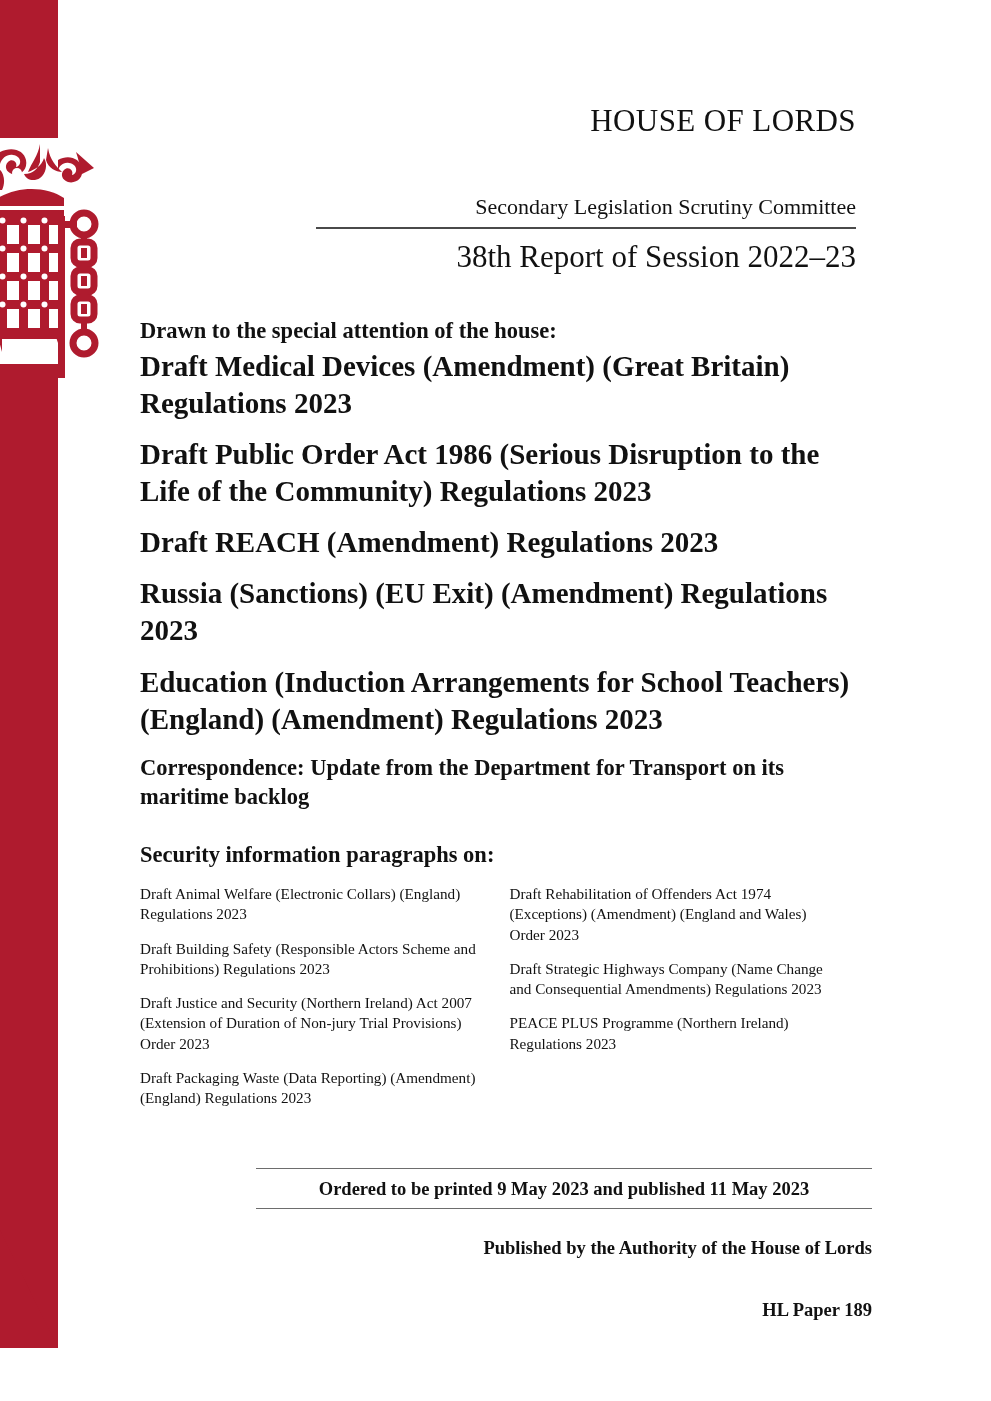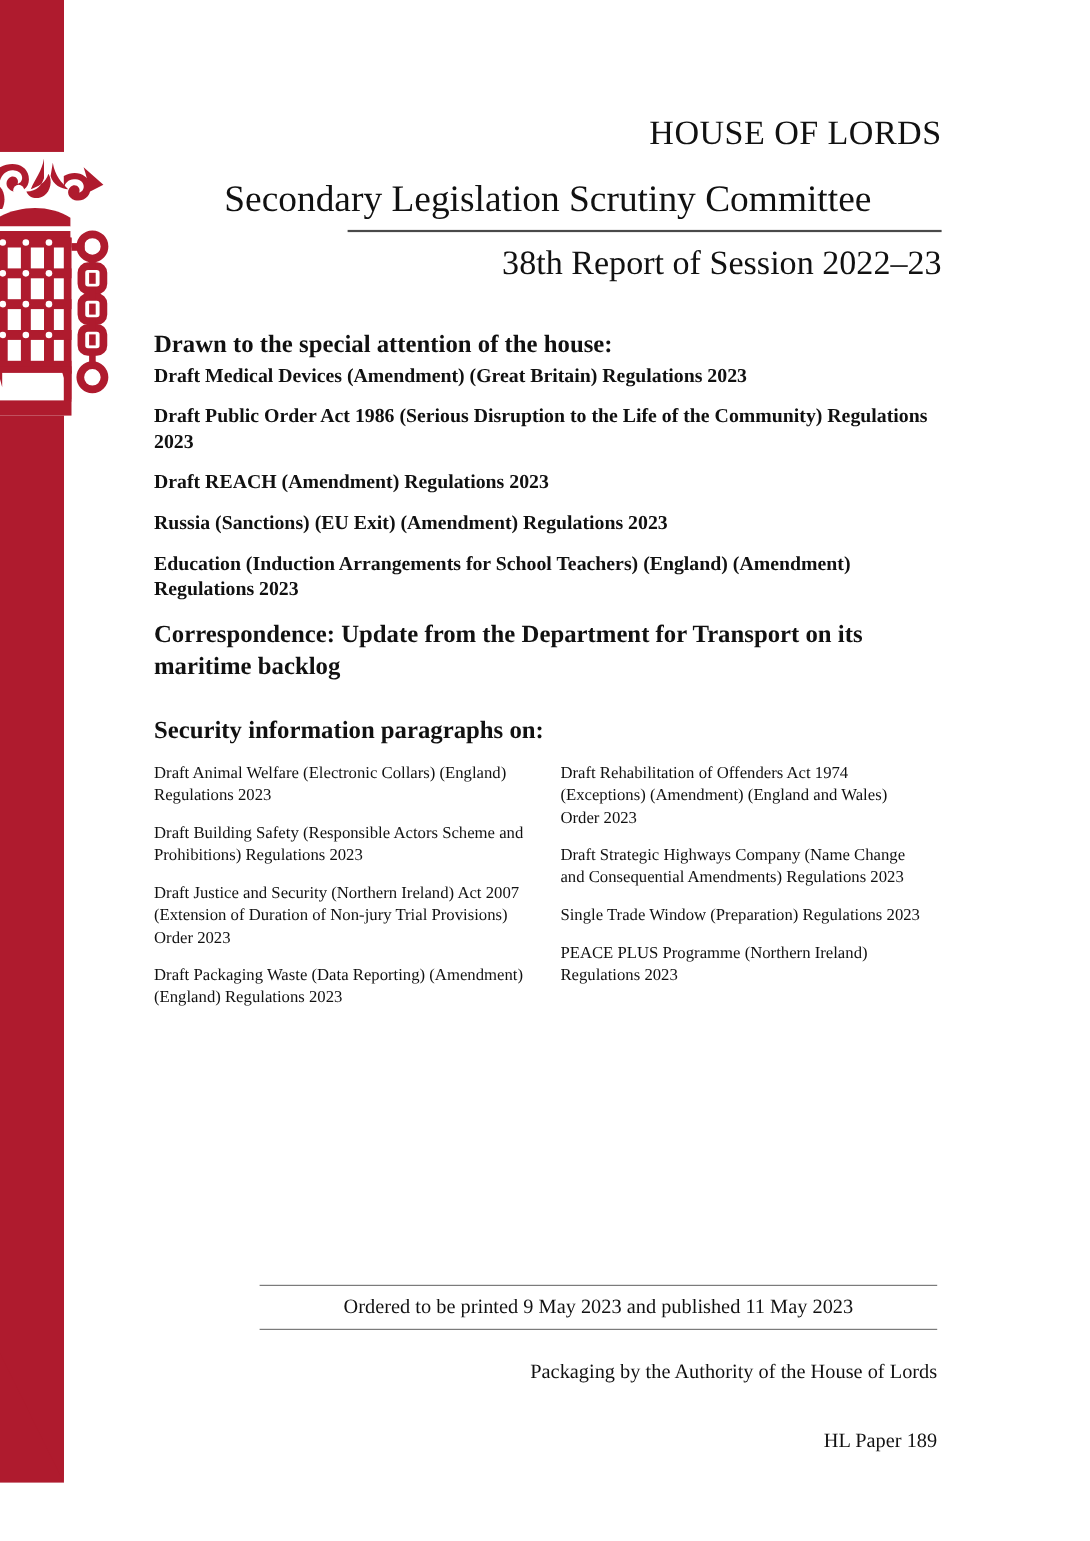--- a/index.html
+++ b/index.html
@@ -47,23 +47,23 @@
   .house-title {
     text-align: right;
     font-size: 31px;
     letter-spacing: 0.4px;
     margin-top: 104px;
     line-height: 1.1;
     white-space: nowrap;
   }
 
   .committee-title {
-    text-align: center;
-    font-size: 34px;
-    margin-top: 24px;
+    text-align: right;
+    font-size: 22px;
+    margin-top: 56px;
     line-height: 1.15;
     white-space: nowrap;
   }
 
   .title-rule {
     border: 0;
     border-top: 2px solid #4a4a4a;
     margin: 8px 0 0 0;
     width: 540px;
     margin-left: auto;
@@ -80,21 +80,21 @@
 
   .drawn-heading {
     font-weight: bold;
     font-size: 22.5px;
     margin-top: 42px;
     line-height: 1.28;
   }
 
   .drawn-item {
     font-weight: bold;
-    font-size: 18px;
+    font-size: 29px;
     line-height: 1.28;
     margin-top: 14px;
   }
 
   .drawn-item.first {
     margin-top: 2px;
   }
 
   .correspondence {
     font-weight: bold;
@@ -128,23 +128,24 @@
   .info-item {
     font-size: 15.2px;
     line-height: 1.33;
     margin-bottom: 14px;
     padding-right: 14px;
   }
 
   
   .footer {
     position: absolute;
-    left: 96px;
+    left: 116px;
     top: 1168px;
     width: 616px;
+    font-weight: bold;
   }
 
   .footer-rule {
     border: 0;
     border-top: 1.5px solid #6d6d6d;
     margin: 0;
     height: 0;
   }
 
   .ordered-line {
@@ -290,26 +291,25 @@
   <div class="info-columns">
     <div class="info-col left">
       <div class="info-item">Draft Animal Welfare (Electronic Collars) (England) Regulations 2023</div>
       <div class="info-item">Draft Building Safety (Responsible Actors Scheme and Prohibitions) Regulations 2023</div>
       <div class="info-item">Draft Justice and Security (Northern Ireland) Act 2007 (Extension of Duration of Non-jury Trial Provisions) Order 2023</div>
       <div class="info-item">Draft Packaging Waste (Data Reporting) (Amendment) (England) Regulations 2023</div>
     </div>
     <div class="info-col right">
       <div class="info-item">Draft Rehabilitation of Offenders Act 1974 (Exceptions) (Amendment) (England and Wales) Order 2023</div>
       <div class="info-item">Draft Strategic Highways Company (Name Change and Consequential Amendments) Regulations 2023</div>
-      <div class="info-item">Single Trade Window (Preparation) Regulations 2023</div>
       <div class="info-item">PEACE PLUS Programme (Northern Ireland) Regulations 2023</div>
     </div>
   </div>
 
   <div class="footer">
     <hr class="footer-rule">
     <div class="ordered-line">Ordered to be printed 9 May 2023 and published 11 May 2023</div>
     <hr class="footer-rule">
-    <div class="published-line">Packaging by the Authority of the House of Lords</div>
+    <div class="published-line">Published by the Authority of the House of Lords</div>
     <div class="hl-paper">HL Paper 189</div>
   </div>
 
 </div>
 
 </body></html>

